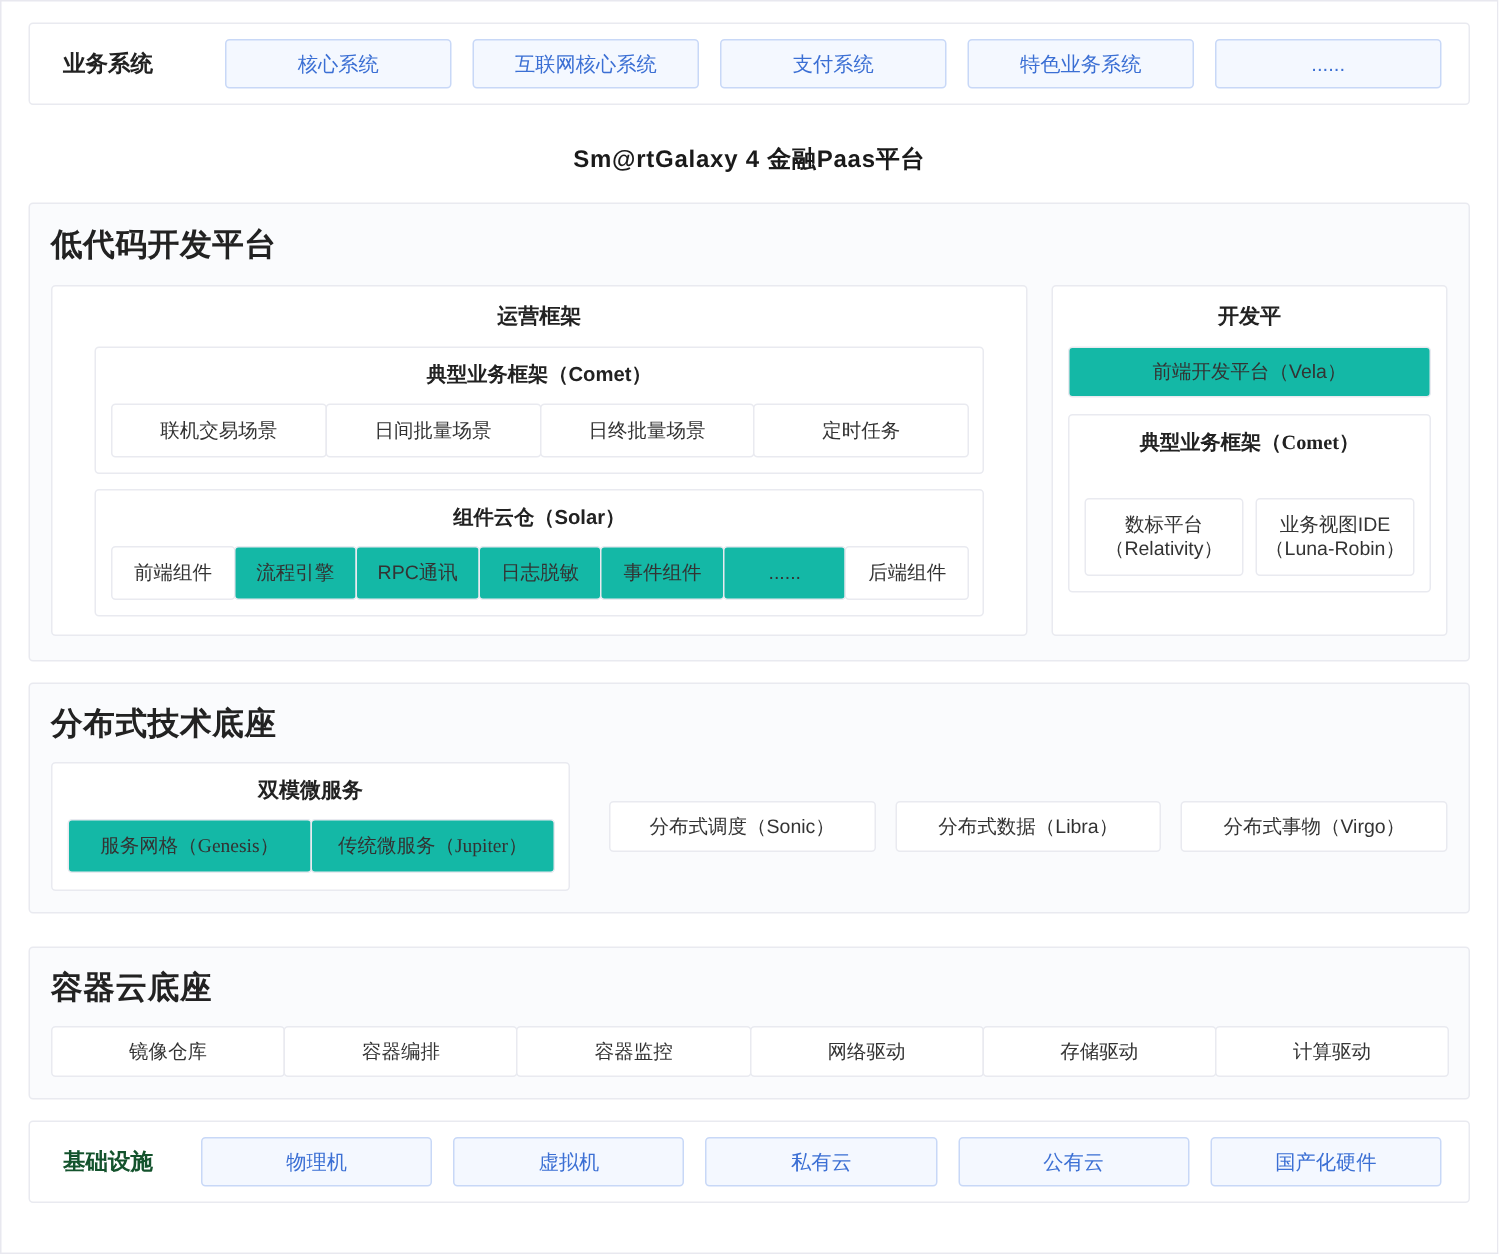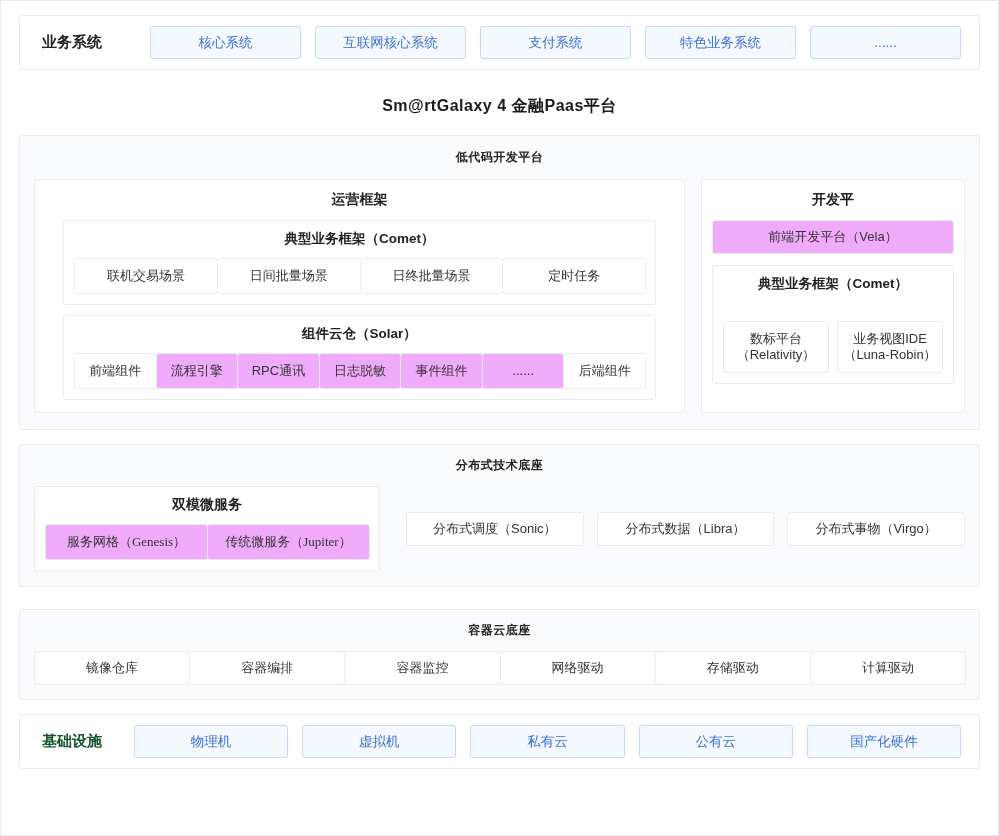--- a/index.html
+++ b/index.html
@@ -25,22 +25,21 @@
   }
 
   
   .band {
     box-sizing: border-box;
     border: 1px solid #e9eaf0;
     background: #fafbfd;
     border-radius: 3px;
   }
   .band-title {
-    text-align: center;
-    font-size: 12px;
+    font-size: 21px;
     font-weight: bold;
     color: #222;
     letter-spacing: .5px;
   }
   .chip {
     box-sizing: border-box;
     border: 1px solid #c8d8f7;
     background: #f4f8ff;
     color: #3b6fd4;
     font-size: 13.5px;
@@ -57,21 +56,21 @@
     color: #333;
     font-size: 13px;
     border-radius: 3px;
     display: flex;
     align-items: center;
     justify-content: center;
     text-align: center;
     line-height: 1.25;
   }
   .cell.grey {
-    background: #f0abfc;
+    background: #14b8a6;
   }
   .box {
     box-sizing: border-box;
     border: 1px solid #e9eaf0;
     background: #ffffff;
     border-radius: 3px;
   }
   .inner-title {
     text-align: center;
     font-size: 14px;
@@ -144,21 +143,21 @@
   }
   .cells-row .cell {
     flex: 1;
     height: 36px;
     margin-right: -1px;
   }
   .dev {
     flex: 1;
     padding: 11px 10px 12px;
   }
-  .dev .inner-title { margin-bottom: 11px; }
+  .dev .inner-title { margin-bottom: 11px; font-family: Liberation Serif, serif; }
   .dev .wide-cell {
     height: 34px;
     margin-bottom: 11px;
   }
   .dev .sub-box { margin-bottom: 0; }
   .dev .two {
     display: flex;
     gap: 8px;
     margin-top: 28px;
   }

